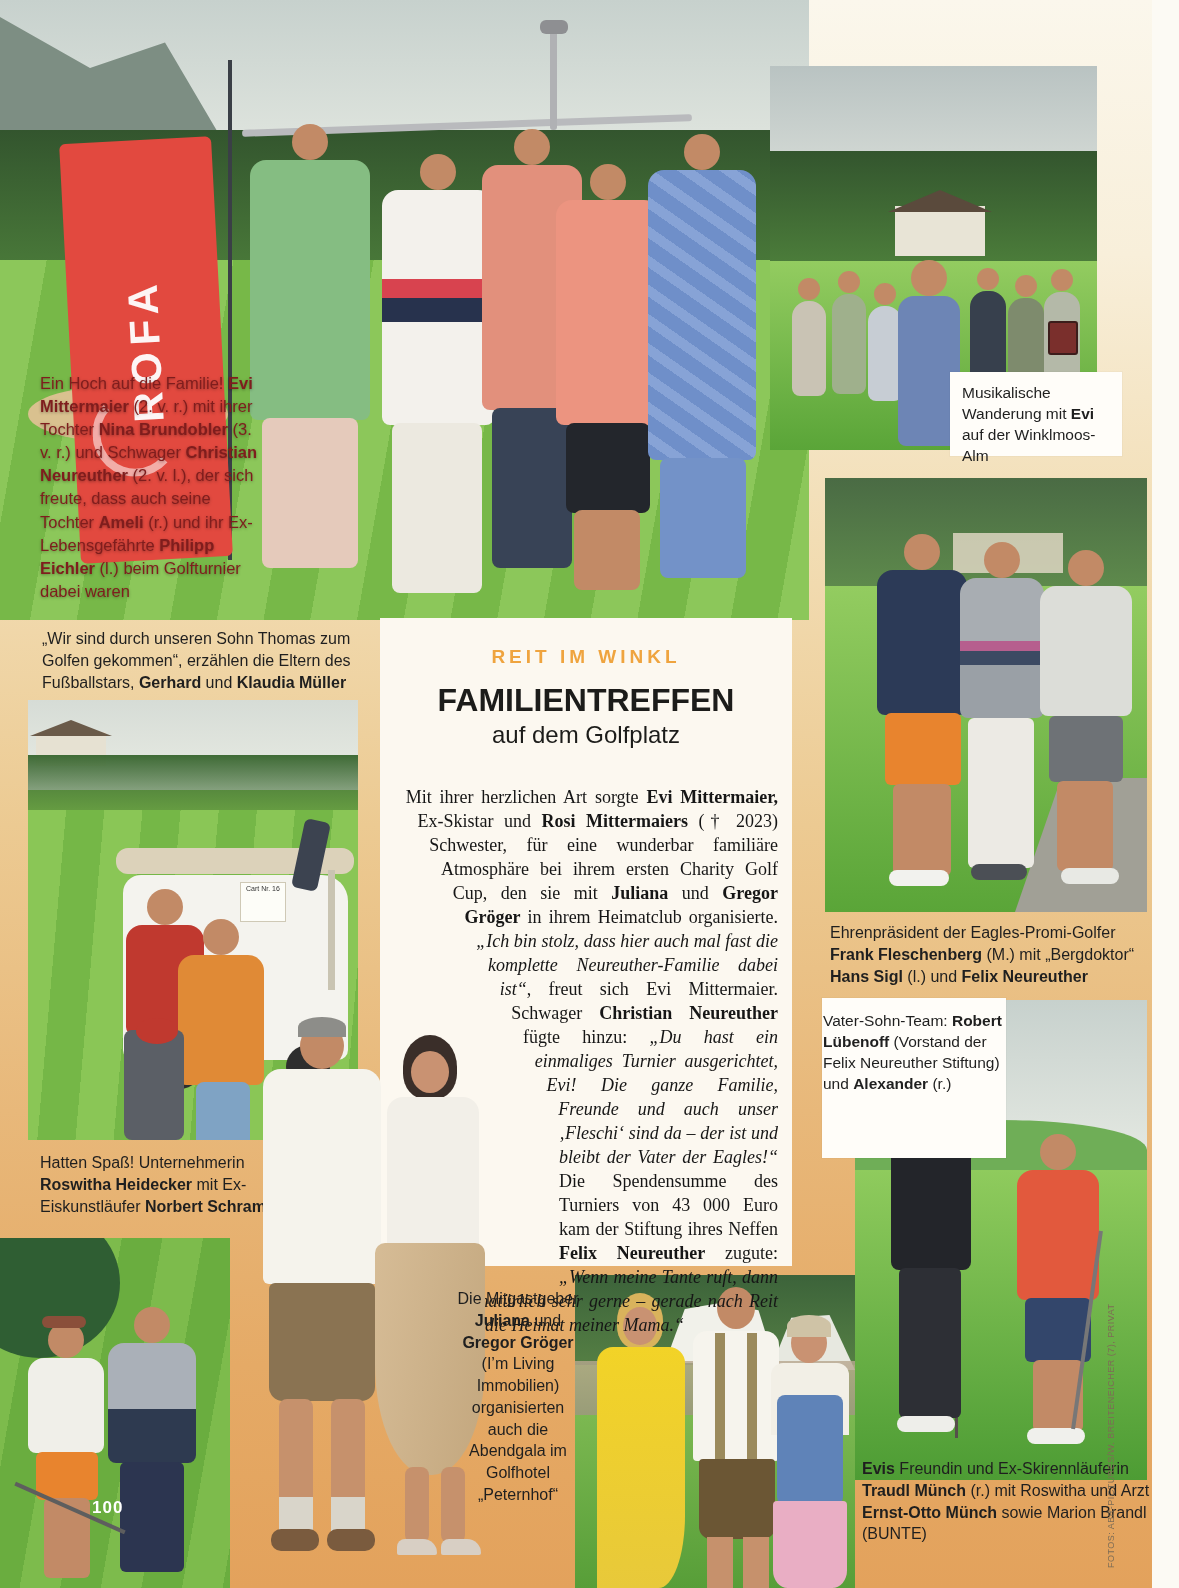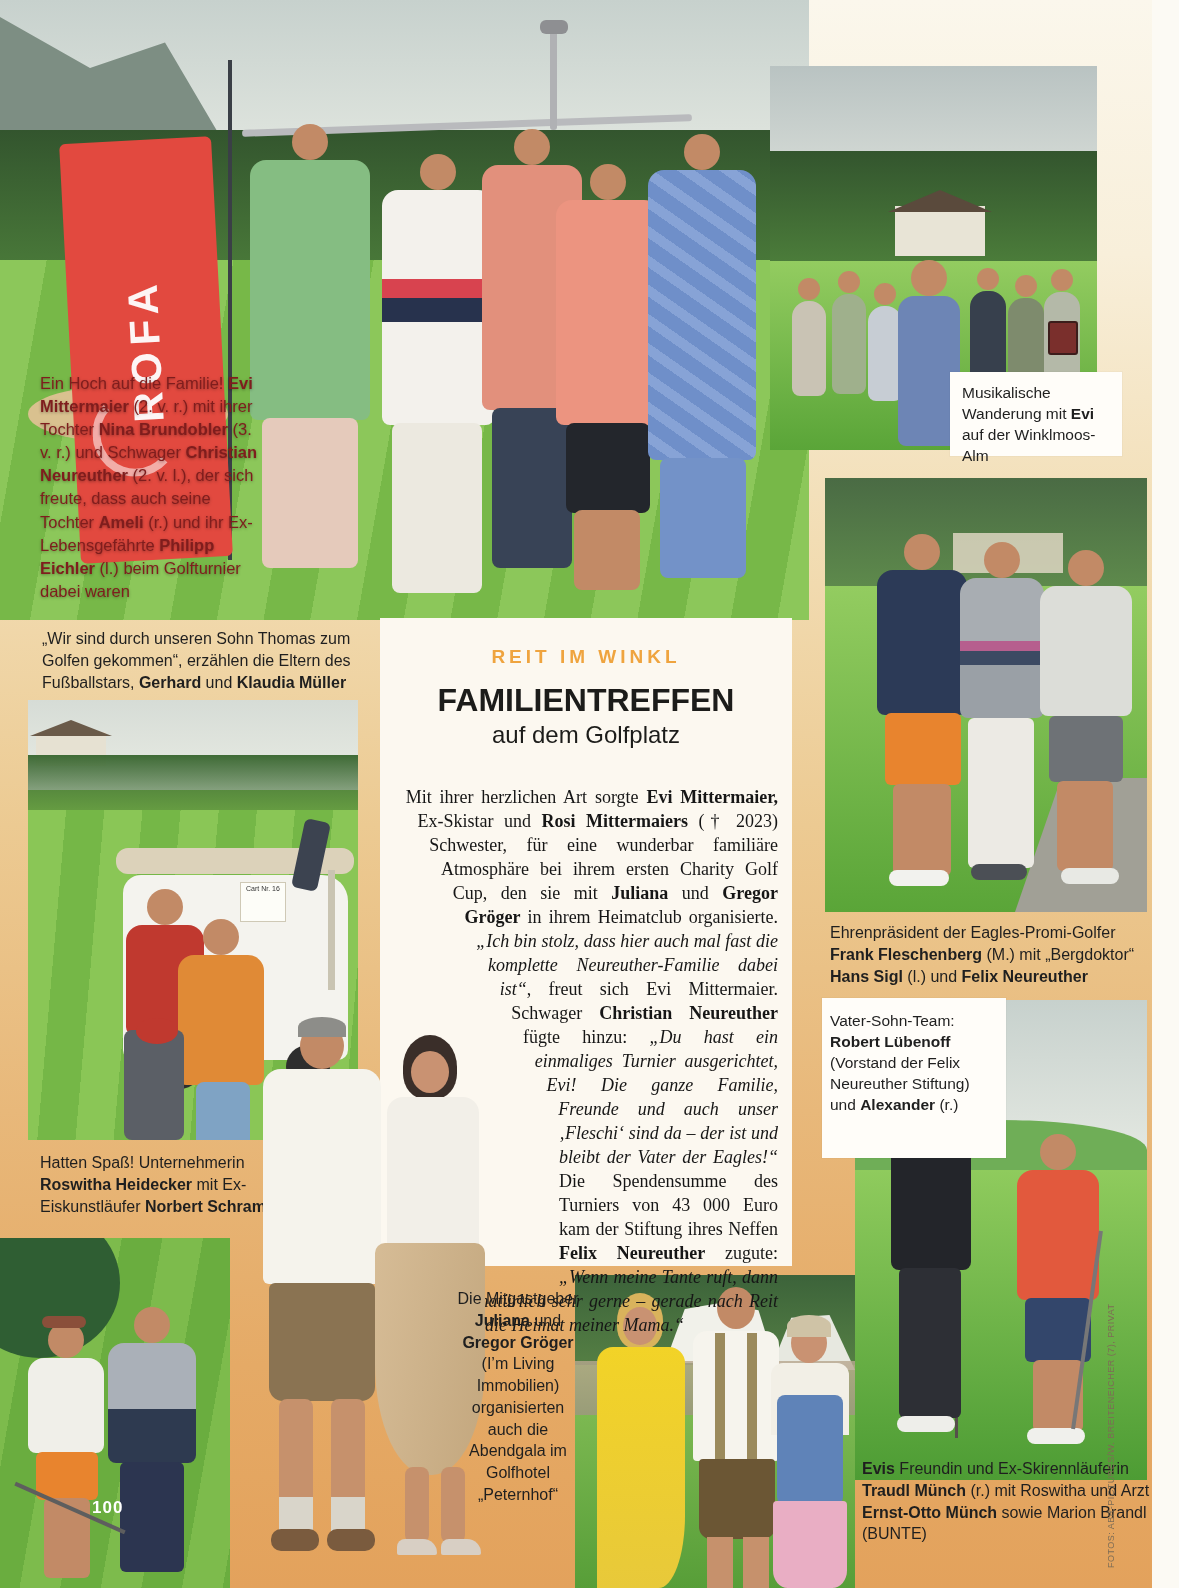--- a/index.html
+++ b/index.html
@@ -129,21 +129,21 @@
     <div class="person" style="left:36px;top:135px;width:80px;height:135px;background:#23252a;"></div>
     <div class="sh" style="left:44px;top:268px;width:62px;height:150px;background:#2d2f35;border-radius:6px;"></div>
     <div class="sh" style="left:42px;top:416px;width:58px;height:16px;background:#eeeeea;border-radius:8px;"></div>
     <div class="person" style="left:162px;top:170px;width:82px;height:130px;background:#e2593d;"></div>
     <div class="sh" style="left:170px;top:298px;width:66px;height:64px;background:#33466b;border-radius:6px;"></div>
     <div class="sh" style="left:178px;top:360px;width:50px;height:72px;background:#c28a66;border-radius:6px;"></div>
     <div class="sh" style="left:172px;top:428px;width:58px;height:16px;background:#f0f0ec;border-radius:8px;"></div>
     <div class="sh" style="left:230px;top:230px;width:4px;height:200px;background:#777;transform:rotate(8deg);"></div>
   </div>
 
-  <div class="whitebox" style="left:822px;top:998px;width:184px;height:160px;padding:12px 8px;box-sizing:border-box;z-index:2;">
+  <div class="whitebox" style="left:822px;top:998px;width:184px;height:160px;padding:12px 1px;box-sizing:border-box;z-index:2;">
     <div class="cap" style="font-size:15.5px;"><span>Vater-Sohn-Team: </span><span class="seg-b">Robert Lübenoff</span><span> (Vorstand der Felix Neureuther Stiftung) und </span><span class="seg-b">Alexander</span><span> (r.)</span></div>
   </div>
 
   <div class="photo" style="left:28px;top:700px;width:330px;height:440px;">
     <div class="sky" style="top:0;height:90px;background:linear-gradient(#d6dcd6,#e9ece4);"></div>
     <div class="sh" style="left:8px;top:32px;width:70px;height:34px;background:#e6e1d2;"></div>
     <div class="sh" style="left:2px;top:20px;width:82px;height:16px;background:#6a5a49;clip-path:polygon(0 100%,50% 0,100% 100%);"></div>
     <div class="trees" style="top:55px;height:85px;background:linear-gradient(#3f6b36,#55904100);"></div>
     <div class="grass" style="top:110px;height:330px;background:repeating-linear-gradient(95deg,#8ac656 0 38px,#75b747 38px 76px);"></div>
 

